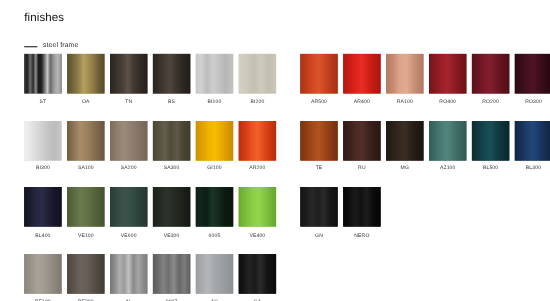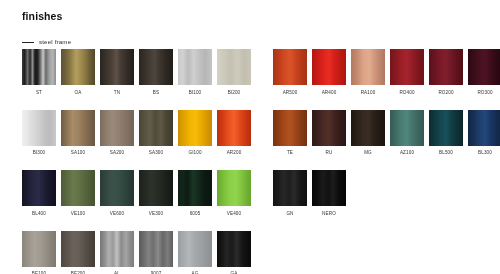--- a/index.html
+++ b/index.html
@@ -24,21 +24,21 @@
     height: 274px;
     padding: 0;
   }
 
   
   .page-title {
     position: absolute;
     left: 22px;
     top: 10px;
     font-size: 10.5px;
-    font-weight: 700;
+    font-weight: 400;
     letter-spacing: 0.1px;
     color: #111111;
     line-height: 12px;
   }
 
   .subtitle-row {
     position: absolute;
     left: 22px;
     top: 38px;
     display: flex;

